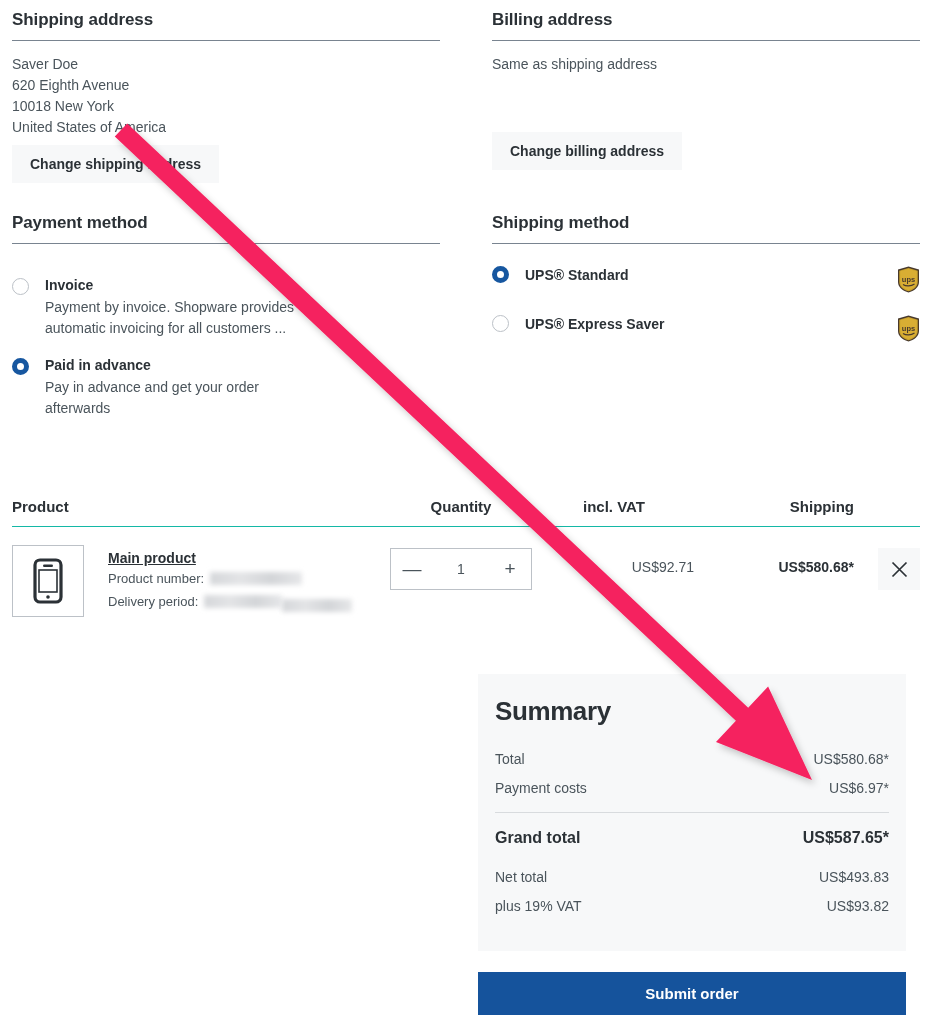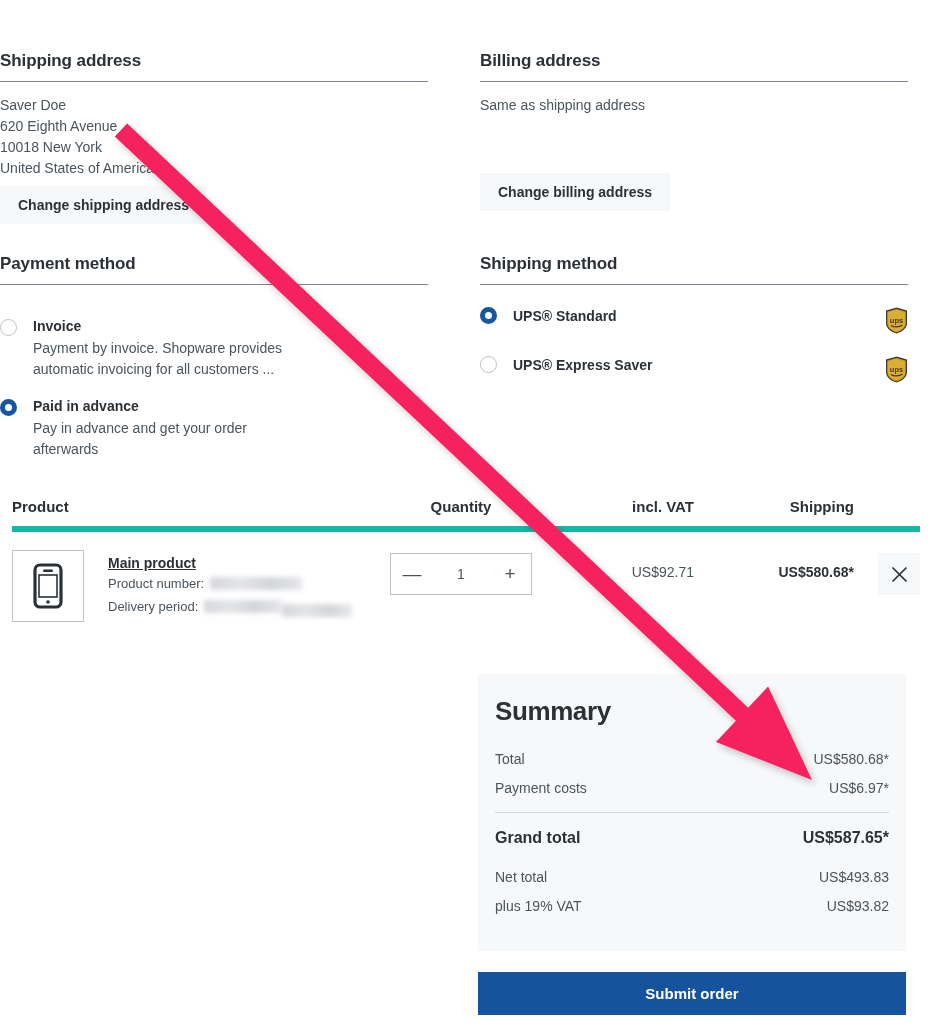--- a/index.html
+++ b/index.html
@@ -29,24 +29,23 @@
     font-weight: bold;
     padding: 11px 18px;
     border: none;
     cursor: pointer;
     font-family: inherit;
   }
 
   
   .cols {
     position: absolute;
-    left: 0;
+    left: 12px;
     width: 908px;
     display: flex;
-    margin-top: 41px;
   }
   .col { width: 428px; }
   .col + .col { margin-left: 52px; }
 
   #addresses { top: 10px; }
   #methods   { top: 213px; }
 
   .addr-lines {
     margin-top: 13px;
     font-size: 14px;
@@ -103,25 +102,25 @@
 
   
   #cart { position: absolute; left: 12px; top: 498px; width: 908px; }
   .thead {
     display: flex;
     align-items: flex-end;
     font-size: 15px;
     font-weight: bold;
     color: #2b3136;
     padding-bottom: 11px;
-    border-bottom: 6px solid #14b8a6;
+    border-bottom: 1px solid #14b8a6;
   }
   .th-product  { width: 376px; }
   .th-qty      { width: 146px; text-align: center; }
-  .th-vat      { width: 160px; text-align: right; }
+  .th-vat      { width: 160px; text-align: center; }
   .th-sub      { width: 160px; text-align: right; }
   .th-x        { flex: 1 1 auto; }
 
   .trow { display: flex; align-items: flex-start; padding-top: 18px; }
   .td-product { width: 376px; display: flex; }
   .thumb {
     width: 72px; height: 72px;
     border: 1px solid #bcc1c7;
     background: #fff;
     display: flex; align-items: center; justify-content: center;

